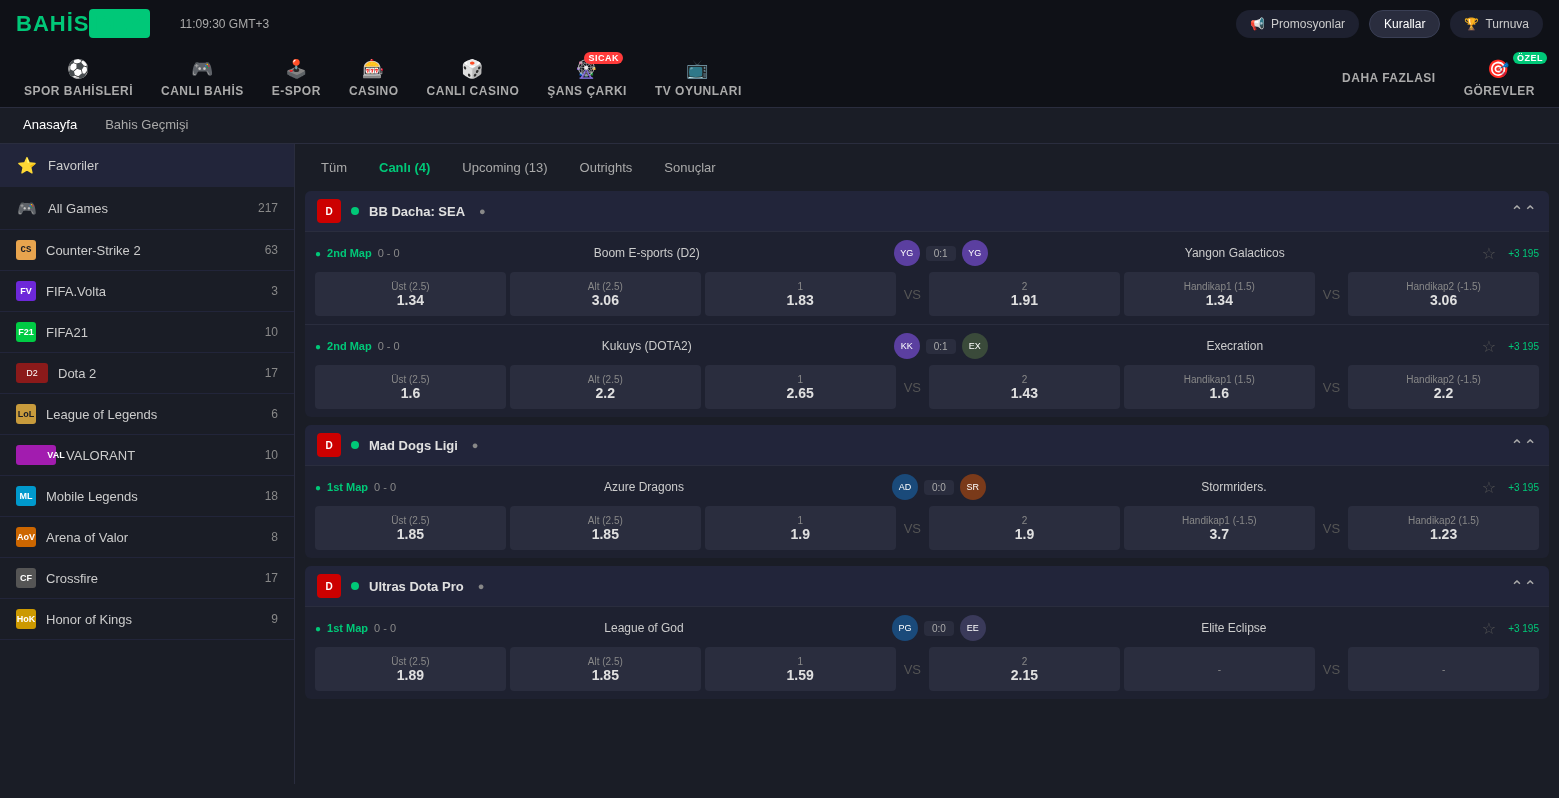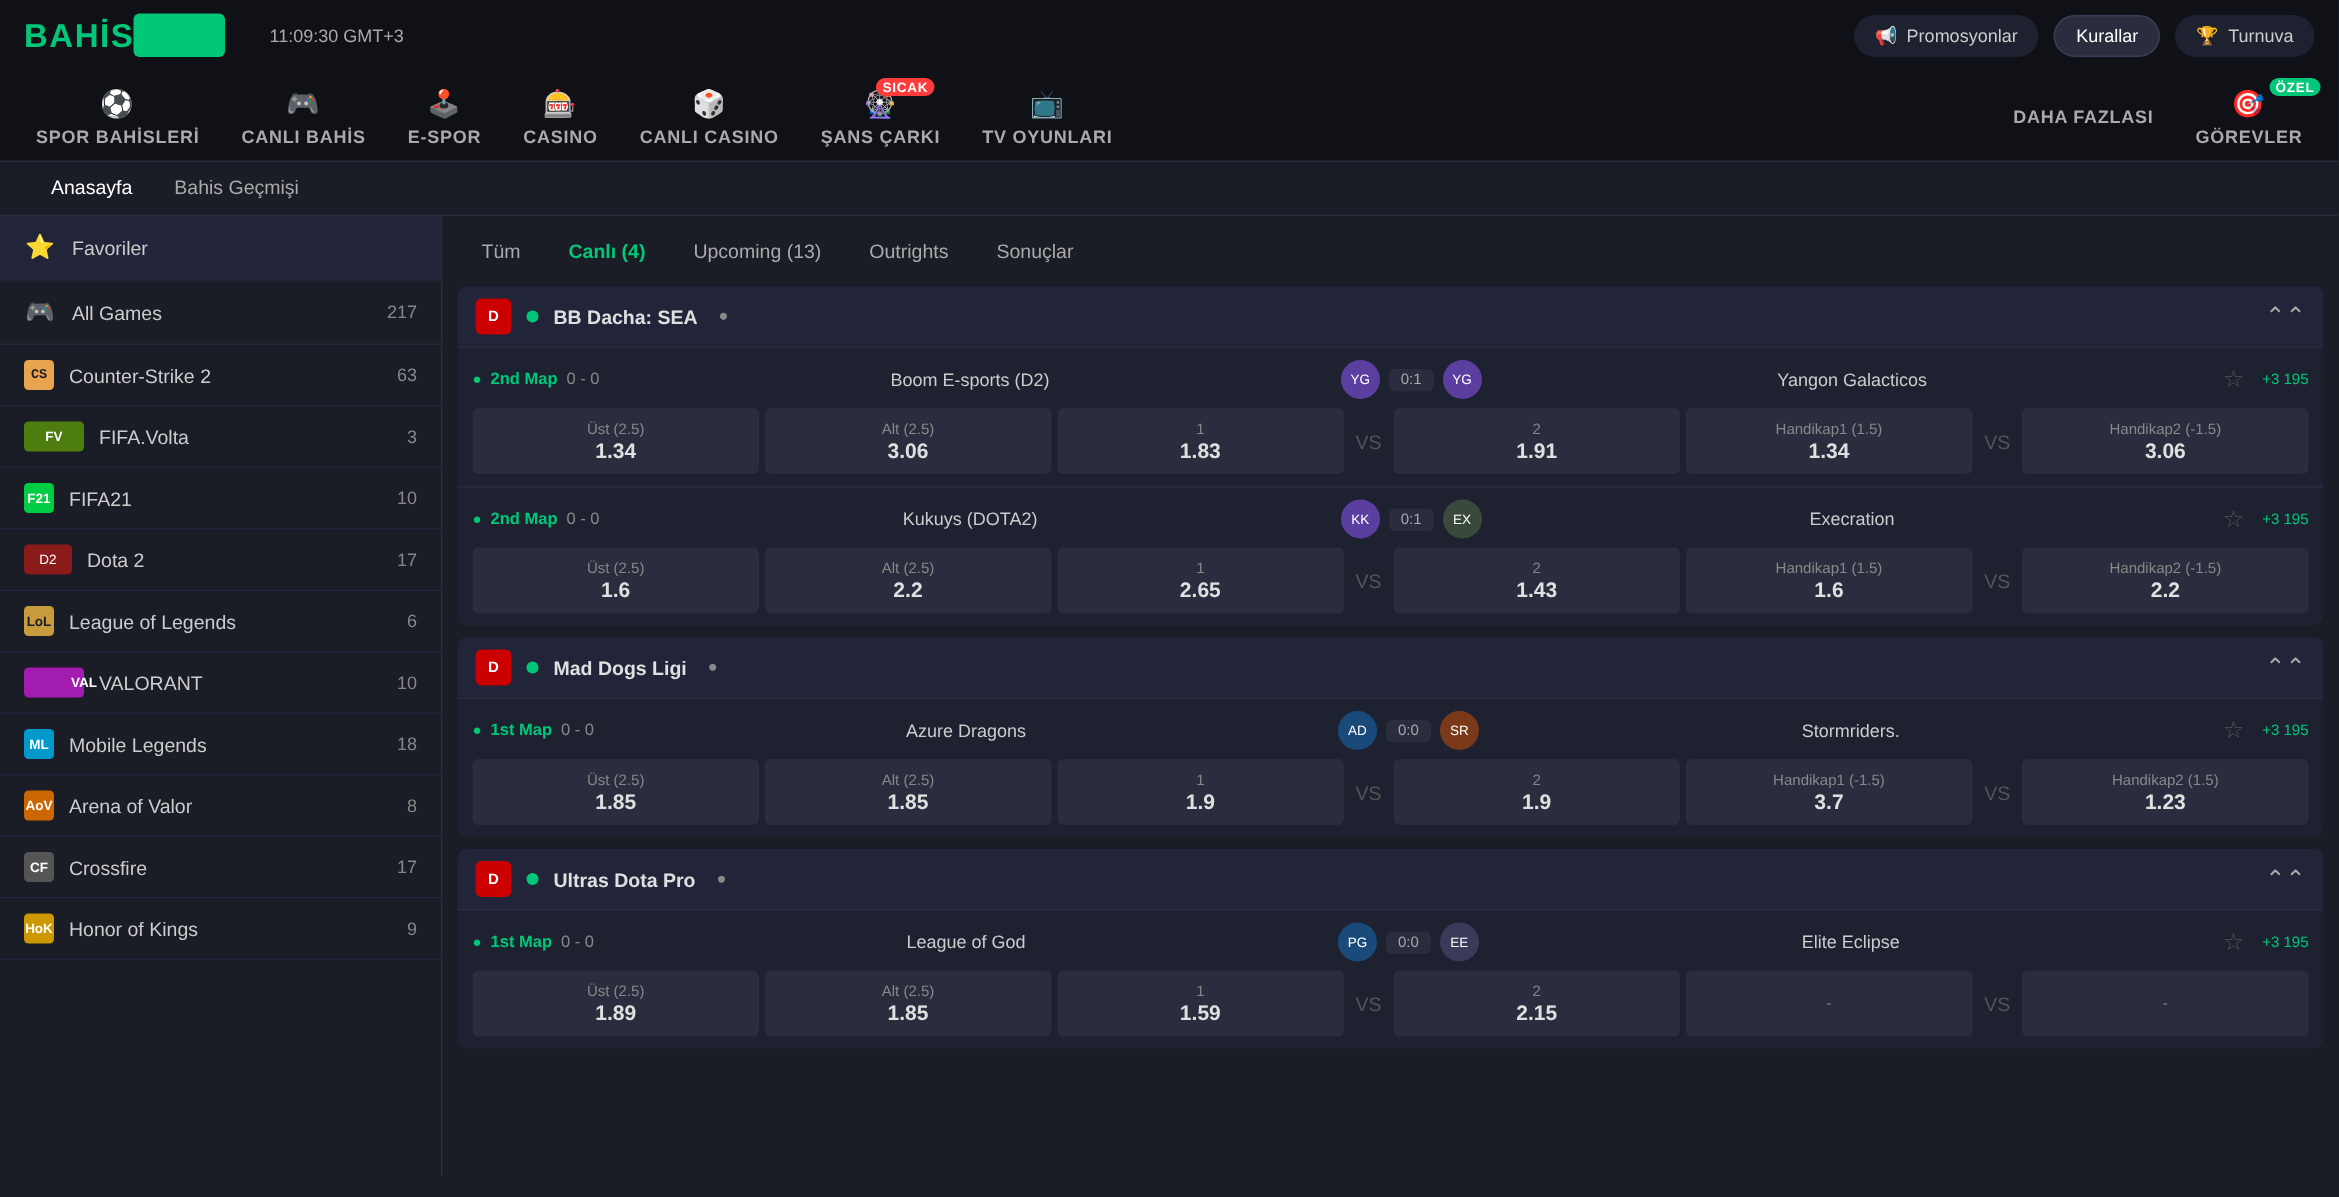--- a/index.html
+++ b/index.html
@@ -18,21 +18,21 @@
 
     
     .nav-bar { background: #0f1117; display: flex; align-items: center; padding: 0 10px; height: 60px; border-bottom: 1px solid #2a2d3e; gap: 0; }
     .nav-item { display: flex; flex-direction: column; align-items: center; color: #aaa; cursor: pointer; padding: 0 14px; font-size: 12px; font-weight: 600; text-transform: uppercase; letter-spacing: 0.5px; height: 60px; justify-content: center; gap: 4px; position: relative; }
     .nav-item .badge { position: absolute; top: 6px; right: 6px; background: #ff3b3b; color: white; font-size: 9px; padding: 1px 4px; border-radius: 8px; font-weight: 700; }
     .nav-item .badge-green { background: #00c878; }
     .nav-icon { font-size: 18px; }
     .nav-item.daha { margin-left: auto; }
 
     
-    .sub-tabs { background: #14172000; display: flex; align-items: center; padding: 0 20px; height: 36px; gap: 0; border-bottom: 1px solid #2a2d3e; }
+    .sub-tabs { background: #14172000; display: flex; align-items: center; padding: 0 9px; height: 36px; gap: 0; border-bottom: 1px solid #2a2d3e; }
     .sub-tab { padding: 0 14px; height: 50px; display: flex; align-items: center; color: #aaa; cursor: pointer; font-size: 13px; border-bottom: 2px solid transparent; }
     .sub-tab.active { color: white; border-bottom: 2px solid #00c878; }
 
     
     .layout { display: flex; height: calc(798px - 108px - 50px); }
 
     
     .sidebar { width: 295px; background: #1a1d26; overflow-y: auto; border-right: 1px solid #2a2d3e; flex-shrink: 0; }
     .sidebar-btn { display: flex; align-items: center; gap: 10px; padding: 10px 16px; cursor: pointer; color: #ccc; font-size: 13px; border-bottom: 1px solid #22253a; }
     .sidebar-btn .count { margin-left: auto; color: #888; font-size: 12px; }
@@ -143,21 +143,21 @@
       <span class="icon">🎮</span>
       <span>All Games</span>
       <span class="count">217</span>
     </div>
     <div class="sidebar-btn">
       <span class="icon cs2-icon" style="background:#e8a44e;border-radius:3px;width:20px;height:20px;display:flex;align-items:center;justify-content:center;font-size:9px;color:#1a1d26;font-weight:700;font-family:Liberation Mono, monospace;">CS</span>
       <span>Counter-Strike 2</span>
       <span class="count">63</span>
     </div>
     <div class="sidebar-btn">
-      <span class="icon" style="background:#4d7c0f;border-radius:3px;width:40px;height:20px;display:flex;align-items:center;justify-content:center;font-size:9px;color:white;font-weight:700;">FV</span>
+      <span class="icon" style="background:#6d28d9;border-radius:3px;width:20px;height:20px;display:flex;align-items:center;justify-content:center;font-size:9px;color:white;font-weight:700;">FV</span>
       <span>FIFA.Volta</span>
       <span class="count">3</span>
     </div>
     <div class="sidebar-btn">
       <span class="icon" style="background:#00cc44;border-radius:3px;width:20px;height:20px;display:flex;align-items:center;justify-content:center;font-size:9px;color:white;font-weight:700;">F21</span>
       <span>FIFA21</span>
       <span class="count">10</span>
     </div>
     <div class="sidebar-btn">
       <span class="icon" style="background:#8b1a1a;border-radius:3px;width:32px;height:20px;display:flex;align-items:center;justify-content:center;font-size:9px;color:white;font-weight:400;">D2</span>

